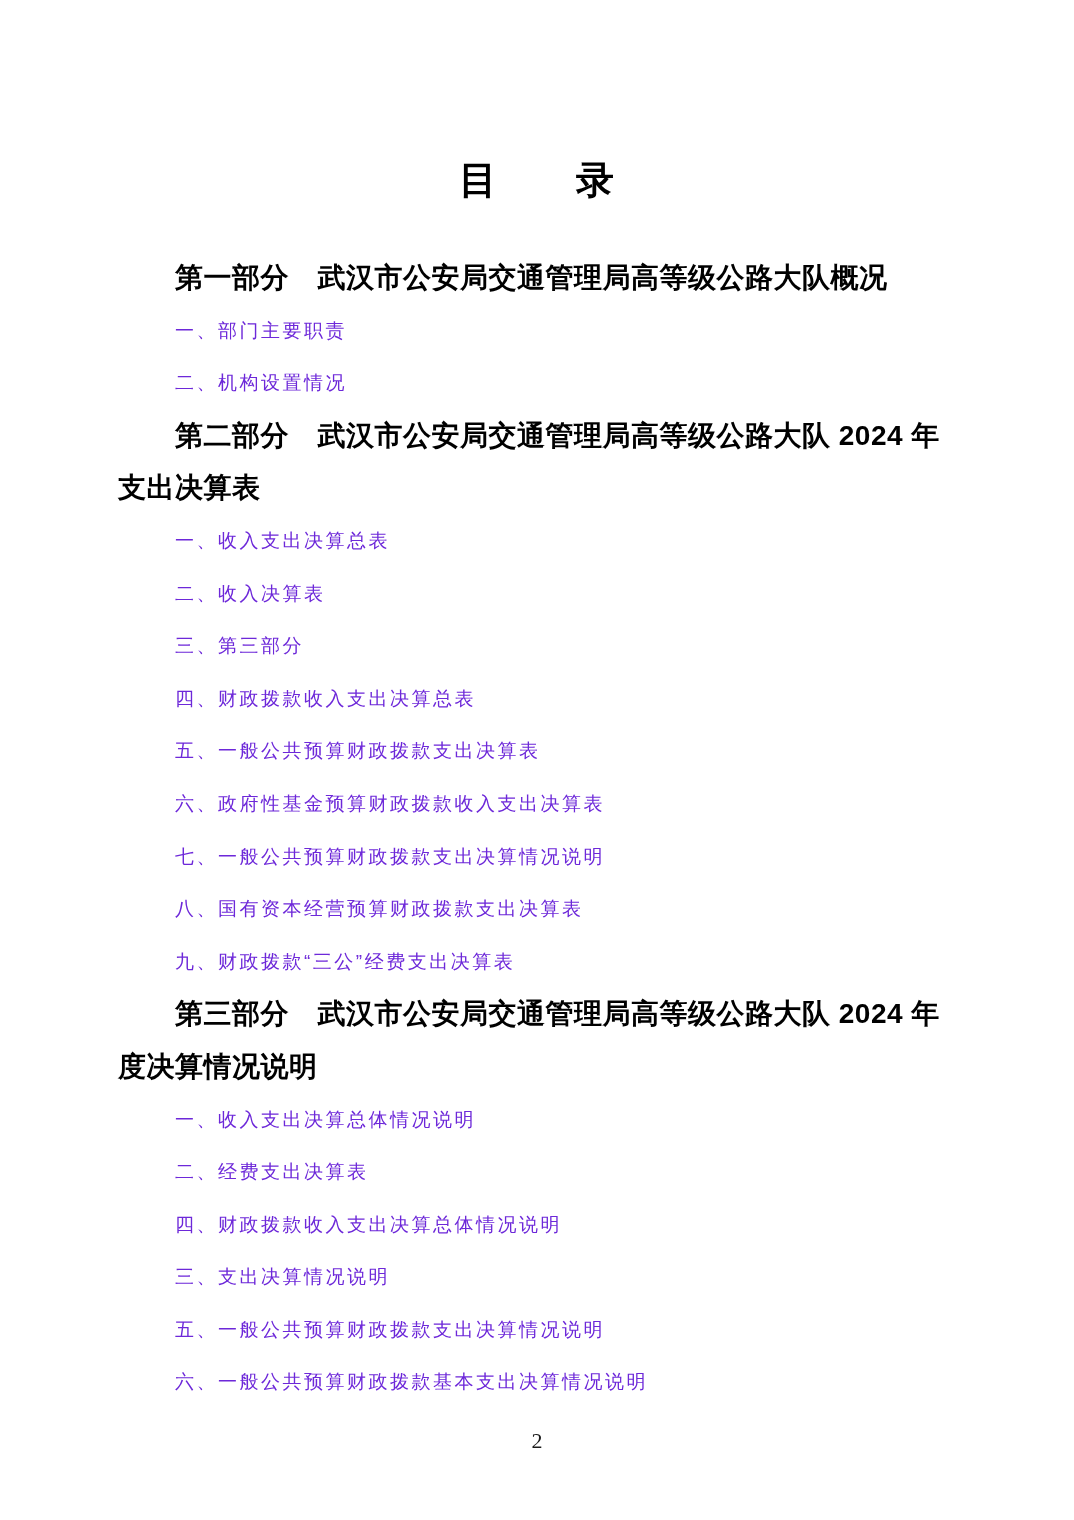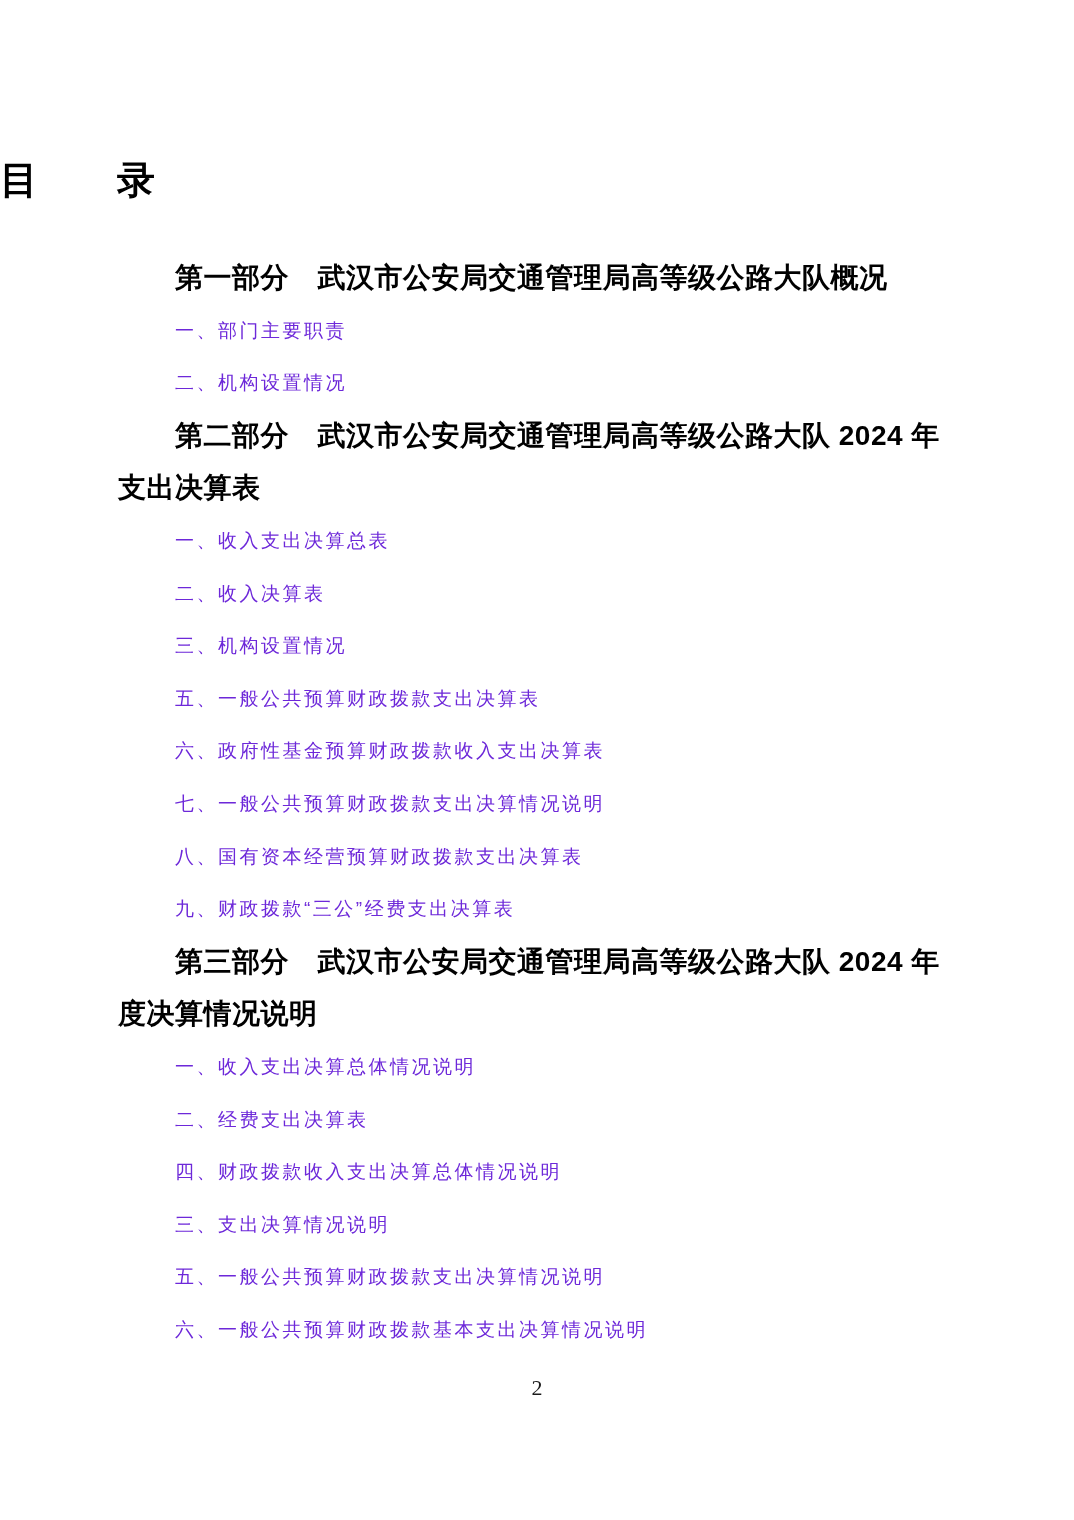--- a/index.html
+++ b/index.html
@@ -12,21 +12,21 @@
     width: 1074px;
     height: 1520px;
     background: #ffffff;
     box-sizing: border-box;
     padding-top: 154px;
     overflow: hidden;
     color: #0d0d0d;
   }
   .doc-title {
     margin: 0;
-    text-align: left;
+    text-align: center;
     font-family: "Liberation Sans", sans-serif;
     font-weight: bold;
     font-size: 38px;
     line-height: 52px;
     letter-spacing: 1px;
     color: #000000;
     white-space: pre;
   }
   .toc {
     margin-top: 46px;
@@ -72,21 +72,22 @@
   <h1 class="doc-title">目　　录</h1>
 
   <div class="toc">
     <div class="line heading indent">第一部分　武汉市公安局交通管理局高等级公路大队概况</div>
     <div class="line item indent">一、部门主要职责</div>
     <div class="line item indent">二、机构设置情况</div>
     <div class="line heading indent">第二部分　武汉市公安局交通管理局高等级公路大队 2024 年</div>
     <div class="line heading">支出决算表</div>
     <div class="line item indent">一、收入支出决算总表</div>
     <div class="line item indent">二、收入决算表</div>
-    <div class="line item indent">三、机构设置情况</div>
+    <div class="line item indent">三、第三部分</div>
+    <div class="line item indent">四、财政拨款收入支出决算总表</div>
     <div class="line item indent">五、一般公共预算财政拨款支出决算表</div>
     <div class="line item indent">六、政府性基金预算财政拨款收入支出决算表</div>
     <div class="line item indent">七、一般公共预算财政拨款支出决算情况说明</div>
     <div class="line item indent">八、国有资本经营预算财政拨款支出决算表</div>
     <div class="line item indent">九、财政拨款“三公”经费支出决算表</div>
     <div class="line heading indent">第三部分　武汉市公安局交通管理局高等级公路大队 2024 年</div>
     <div class="line heading">度决算情况说明</div>
     <div class="line item indent">一、收入支出决算总体情况说明</div>
     <div class="line item indent">二、经费支出决算表</div>
     <div class="line item indent">四、财政拨款收入支出决算总体情况说明</div>

